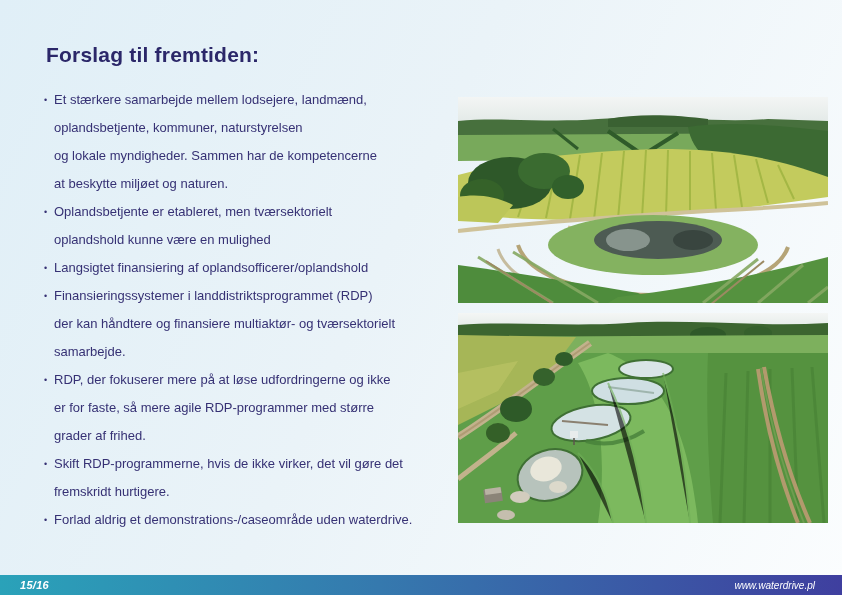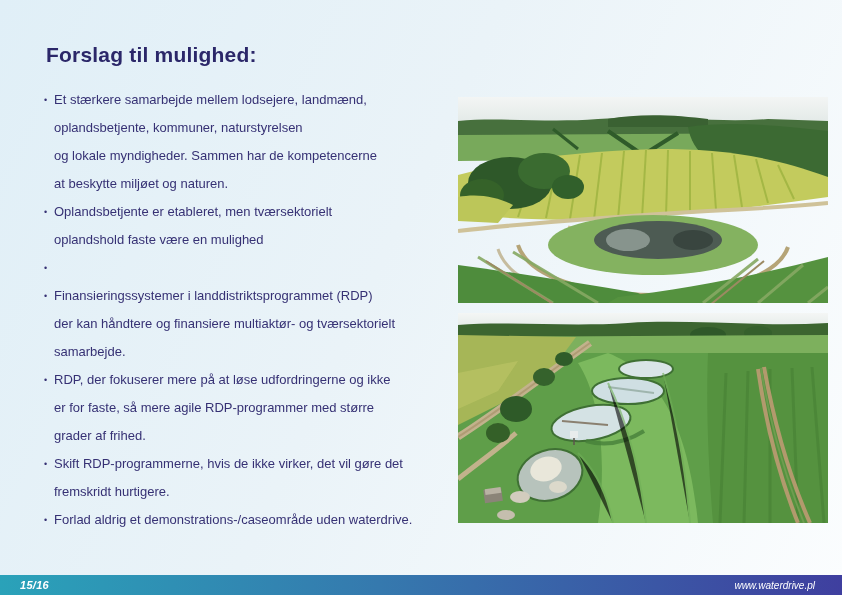--- a/index.html
+++ b/index.html
@@ -82,37 +82,38 @@
     margin-right: 27px;
     color: #ffffff;
     font-size: 10px;
   }
 </style>
 </head>
 <body>
 
 <div class="slide">
 
-  <h1 class="title">Forslag til mulighed:</h1>
+  <h1 class="title">Forslag til fremtiden:</h1>
 
   <ul class="bullets">
     <li class="bullet">
       <span class="marker">•</span>
       <span class="text">Et stærkere samarbejde mellem lodsejere, landmænd,
 oplandsbetjente, kommuner, naturstyrelsen
 og lokale myndigheder. Sammen har de kompetencerne
 at beskytte miljøet og naturen.</span>
     </li>
     <li class="bullet">
       <span class="marker">•</span>
       <span class="text">Oplandsbetjente er etableret, men tværsektorielt
-oplandshold faste være en mulighed</span>
-    </li>
-    <li class="bullet">
-      <span class="marker">•</span>
+oplandshold kunne være en mulighed</span>
+    </li>
+    <li class="bullet">
+      <span class="marker">•</span>
+      <span class="text">Langsigtet finansiering af oplandsofficerer/oplandshold</span>
     </li>
     <li class="bullet">
       <span class="marker">•</span>
       <span class="text">Finansieringssystemer i landdistriktsprogrammet (RDP)
 der kan håndtere og finansiere multiaktør- og tværsektorielt
 samarbejde.</span>
     </li>
     <li class="bullet">
       <span class="marker">•</span>
       <span class="text">RDP, der fokuserer mere på at løse udfordringerne og ikke

